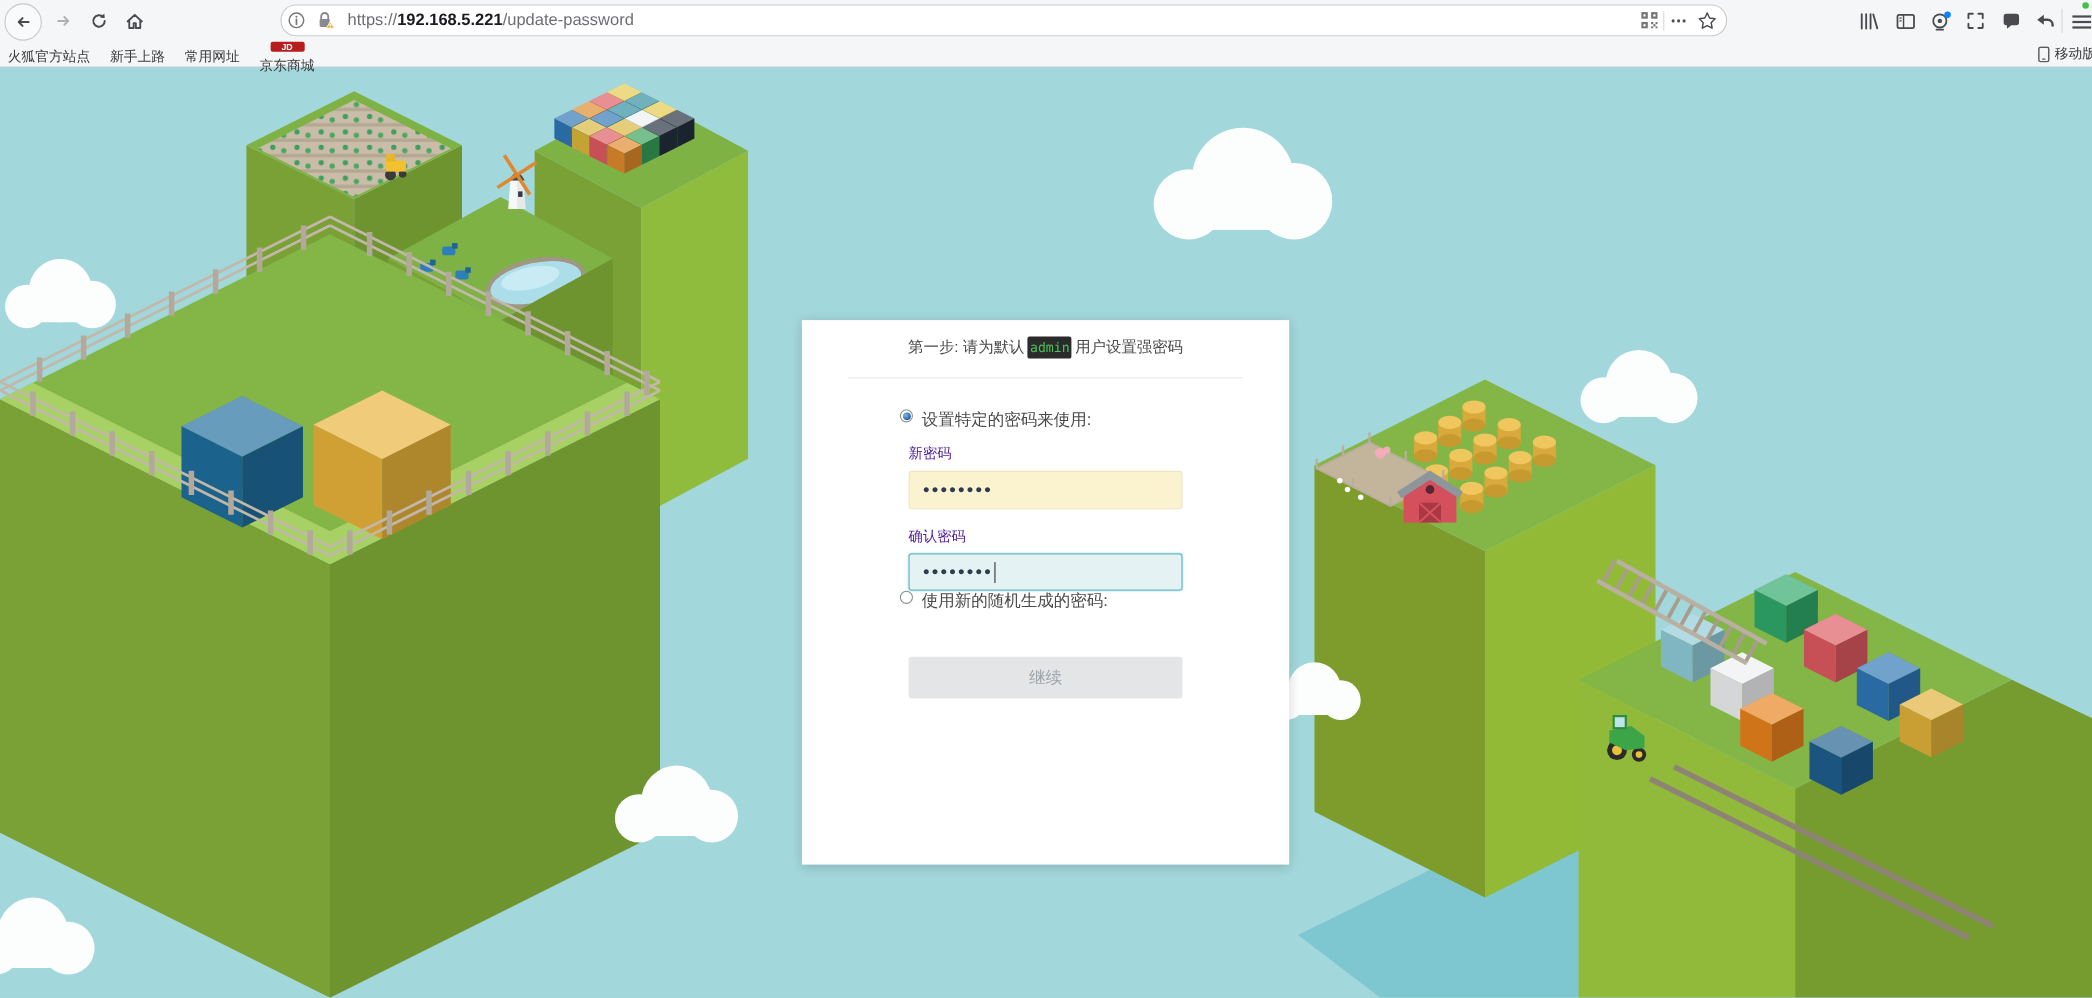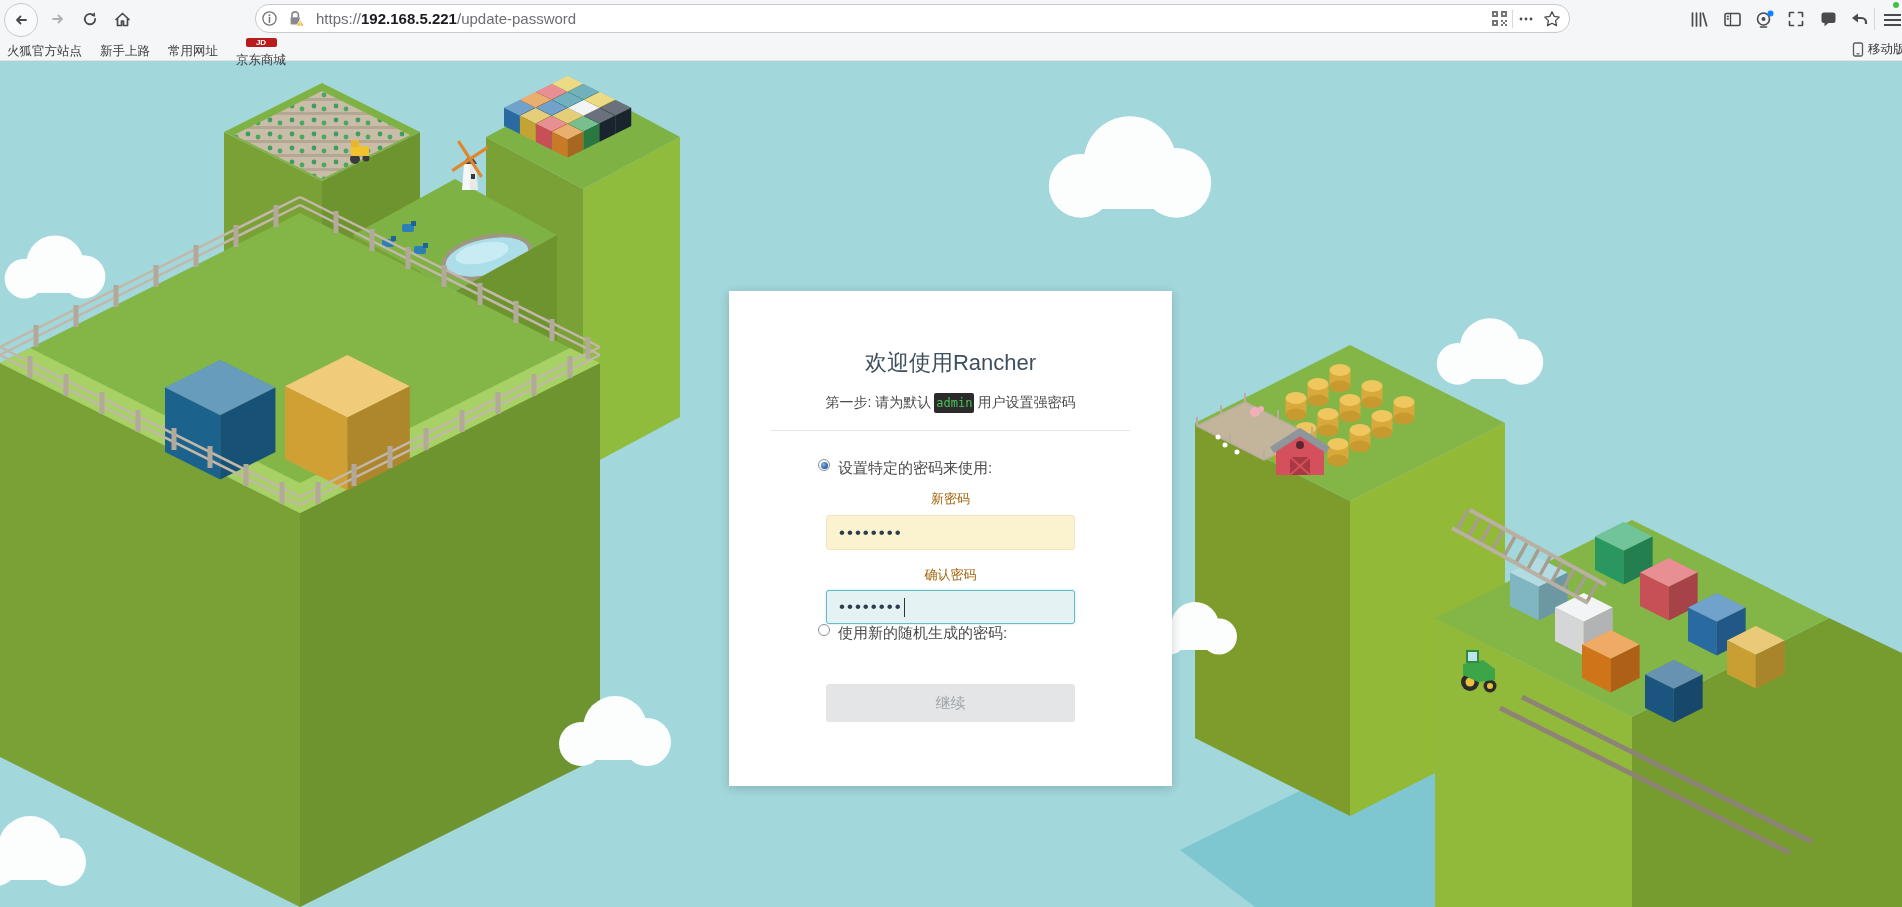--- a/index.html
+++ b/index.html
@@ -39,21 +39,21 @@
   .chkbox{width:14px;height:14px;border:1px solid #8A9094;border-radius:2px;box-sizing:border-box;
           background:linear-gradient(#fff,#EDF0F2);display:inline-flex;align-items:center;justify-content:center;}
   .learn{color:#3D98D3;text-decoration:none;margin-left:4px;}
   .divider{border:none;border-top:1px solid #E8E8E8;margin:17px 42px 0 42px;}
   .form{margin:28px 97px 0 97px;width:249px;}
   .radiorow{display:flex;gap:8px;font-size:15px;color:#4A4A4A;margin-left:-8px;}
   .radio{width:12px;height:12px;border:1px solid #8A9094;border-radius:50%;box-sizing:border-box;
          background:#fff;display:inline-flex;align-items:center;justify-content:center;flex:none;}
   .radio.on i{width:7px;height:7px;border-radius:50%;display:block;
          background:radial-gradient(circle at 35% 35%,#7DB9EC,#2B62A8 65%,#16335C);}
-  .flabel{font-size:13px;color:#a16207;margin-top:12px;text-align:center;}
+  .flabel{font-size:13px;color:#4c1d95;margin-top:12px;}
   .field{margin-top:7px;height:35px;border-radius:3px;display:flex;align-items:center;
          padding-left:12px;box-sizing:border-box;font-size:17px;letter-spacing:2px;color:#2E3D4D;}
   .f1{background:#FBF3CF;border:1px solid #F0E6BE;}
   .f2{background:#E4F2F4;border:1px solid #66BCC6;box-shadow:0 0 2px rgba(102,188,198,.55);margin-top:6px;height:34px;}
   .caret{display:inline-block;width:1.5px;height:19px;background:#333;margin-left:1px;}
   .r2{}
   .contbtn{margin-top:41px;width:249px;height:38px;background:#E3E5E7;border:none;border-radius:3px;
            color:#9FA6AB;font-size:15px;font-family:inherit;}
   svg{display:block;}
 </style>
@@ -407,21 +407,20 @@
       <svg width="12" height="15" viewBox="0 0 12 15">
           <rect x="1.5" y="1" width="9" height="13" rx="1.5" stroke="#5A5A5E" stroke-width="1.3" fill="none"></rect>
           <path d="M4.5 11.8h3" stroke="#5A5A5E" stroke-width="1.2"></path>
         </svg>
       <span>移动版书签</span>
     </div>
   </div>
 </div>
 
 <div class="dialog">
-  <div class="dtitle">欢迎使用Rancher</div>
 
   <div class="step"><span>第一步: 请为默认</span><code class="badge">admin</code><span>用户设置强密码</span></div>
 
 
   <hr class="divider">
 
   <div class="form">
     <div class="radiorow">
       <span class="radio on">
           <i></i>

